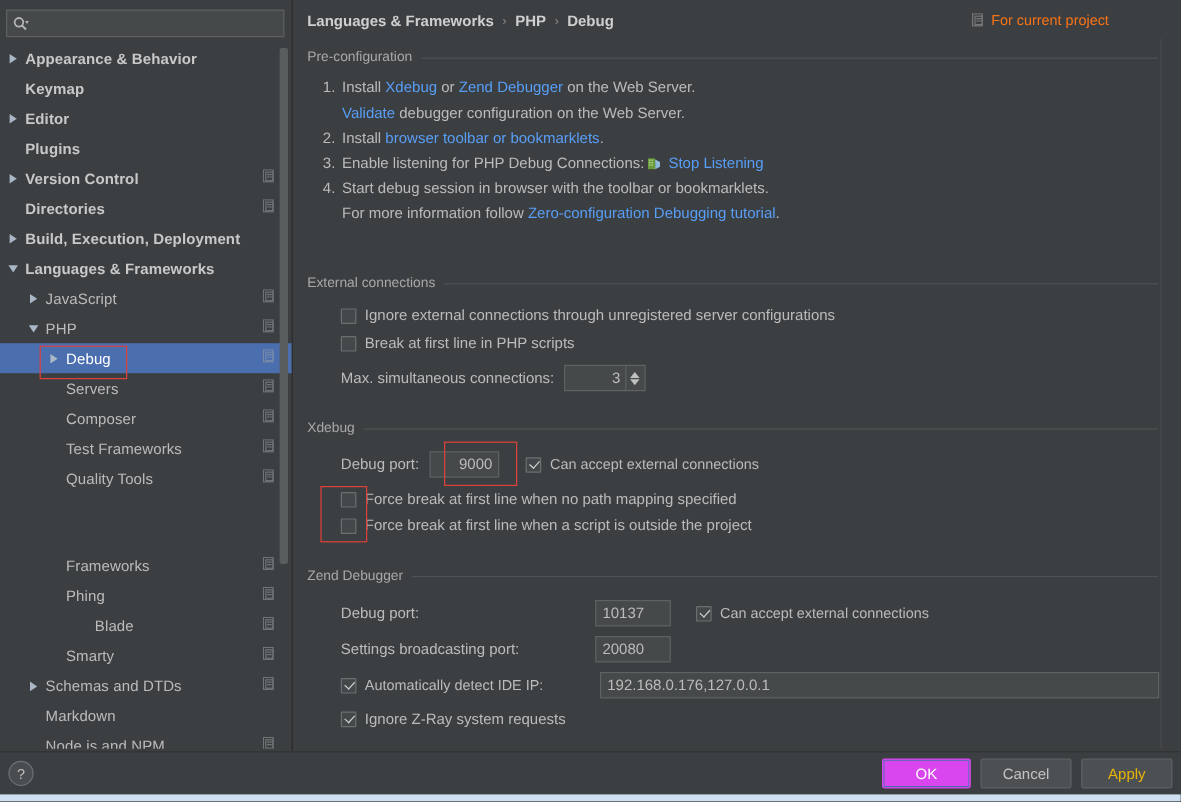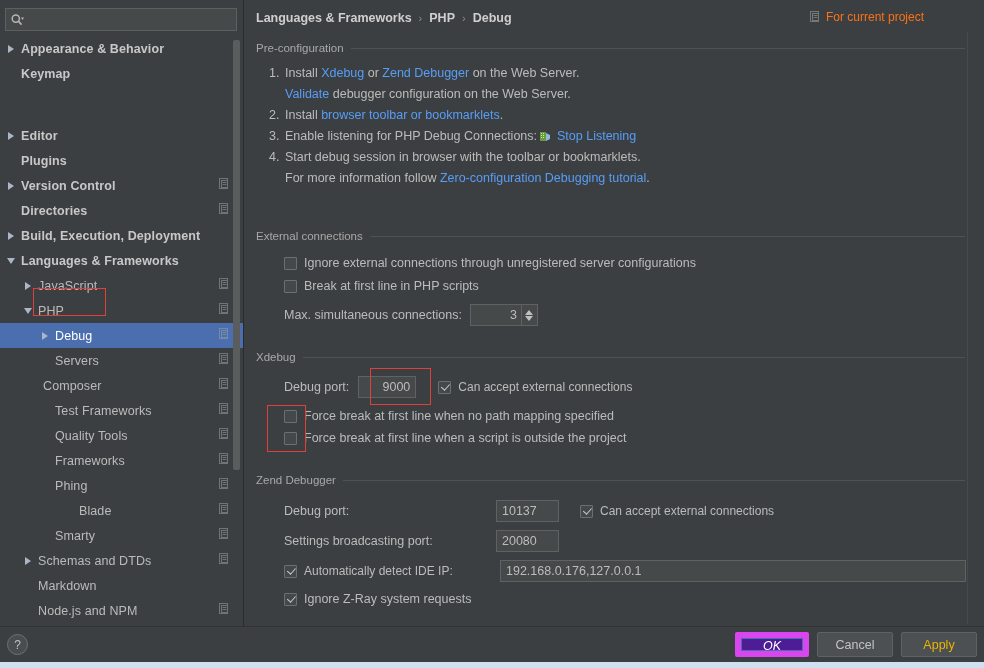--- a/index.html
+++ b/index.html
@@ -314,25 +314,24 @@
     border: 1px solid #5e6264;
     border-radius: 2px;
     color: #c3c3c3;
     font-family: "Liberation Sans", sans-serif;
     font-size: 12.5px;
     cursor: pointer;
     outline: none;
   }
   #ok-btn {
     left: 735px; width: 74px;
-    background: #4c1d95;
-    border: 6px solid #d946ef;
+    background: #d946ef;
+    border: 1px solid #d946ef;
     color: #ffffff;
     box-shadow: 0 0 0 1px #4b6eaf inset;
-    font-style: italic;
   }
   #cancel-btn { left: 817px; width: 76px; }
   #apply-btn  { left: 901px; width: 76px; color: #eab308; }
 
   #bottomstrip {
     position: absolute;
     left: 0; top: 662px;
     width: 984px; height: 6px;
     background: #cfe0f0;
   }
@@ -369,21 +368,21 @@
 
     <div id="tree">
         <div class="tree-row bold" style="padding-left: 6px;">
           <span class="arrow collapsed"></span>
           <span class="label">Appearance &amp; Behavior</span>
         </div>
         <div class="tree-row bold" style="padding-left: 6px;">
           <span class="arrow "></span>
           <span class="label">Keymap</span>
         </div>
-        <div class="tree-row bold" style="padding-left: 6px; margin-top: 37px;">
+        <div class="tree-row bold" style="padding-left: 6px;">
           <span class="arrow collapsed"></span>
           <span class="label">Editor</span>
         </div>
         <div class="tree-row bold" style="padding-left: 6px;">
           <span class="arrow "></span>
           <span class="label">Plugins</span>
         </div>
         <div class="tree-row bold" style="padding-left: 6px;">
           <span class="arrow collapsed"></span>
           <span class="label">Version Control</span>
@@ -445,21 +444,21 @@
         <div class="tree-row" style="padding-left: 40px;">
           <span class="arrow "></span>
           <span class="label">Servers</span>
           <span class="modicon"><svg width="11" height="12" viewBox="0 0 11 12">
               <rect x="0.5" y="0.5" width="8" height="10" fill="none" stroke="#9aa0a3"></rect>
               <rect x="2.5" y="2.5" width="6" height="7" fill="none" stroke="#9aa0a3"></rect>
               <line x1="3.5" y1="4.5" x2="7.5" y2="4.5" stroke="#9aa0a3"></line>
               <line x1="3.5" y1="6.5" x2="7.5" y2="6.5" stroke="#9aa0a3"></line>
             </svg></span>
         </div>
-        <div class="tree-row" style="padding-left: 28px;">
+        <div class="tree-row" style="padding-left: 40px;">
           <span class="arrow "></span>
           <span class="label">Composer</span>
           <span class="modicon"><svg width="11" height="12" viewBox="0 0 11 12">
               <rect x="0.5" y="0.5" width="8" height="10" fill="none" stroke="#9aa0a3"></rect>
               <rect x="2.5" y="2.5" width="6" height="7" fill="none" stroke="#9aa0a3"></rect>
               <line x1="3.5" y1="4.5" x2="7.5" y2="4.5" stroke="#9aa0a3"></line>
               <line x1="3.5" y1="6.5" x2="7.5" y2="6.5" stroke="#9aa0a3"></line>
             </svg></span>
         </div>
         <div class="tree-row" style="padding-left: 40px;">
@@ -475,21 +474,21 @@
         <div class="tree-row" style="padding-left: 40px;">
           <span class="arrow "></span>
           <span class="label">Quality Tools</span>
           <span class="modicon"><svg width="11" height="12" viewBox="0 0 11 12">
               <rect x="0.5" y="0.5" width="8" height="10" fill="none" stroke="#9aa0a3"></rect>
               <rect x="2.5" y="2.5" width="6" height="7" fill="none" stroke="#9aa0a3"></rect>
               <line x1="3.5" y1="4.5" x2="7.5" y2="4.5" stroke="#9aa0a3"></line>
               <line x1="3.5" y1="6.5" x2="7.5" y2="6.5" stroke="#9aa0a3"></line>
             </svg></span>
         </div>
-        <div class="tree-row" style="padding-left: 40px;">
+        <div class="tree-row" style="padding-left: 40px; margin-top: 48px;">
           <span class="arrow "></span>
           <span class="label">Frameworks</span>
           <span class="modicon"><svg width="11" height="12" viewBox="0 0 11 12">
               <rect x="0.5" y="0.5" width="8" height="10" fill="none" stroke="#9aa0a3"></rect>
               <rect x="2.5" y="2.5" width="6" height="7" fill="none" stroke="#9aa0a3"></rect>
               <line x1="3.5" y1="4.5" x2="7.5" y2="4.5" stroke="#9aa0a3"></line>
               <line x1="3.5" y1="6.5" x2="7.5" y2="6.5" stroke="#9aa0a3"></line>
             </svg></span>
         </div>
         <div class="tree-row" style="padding-left: 40px;">

